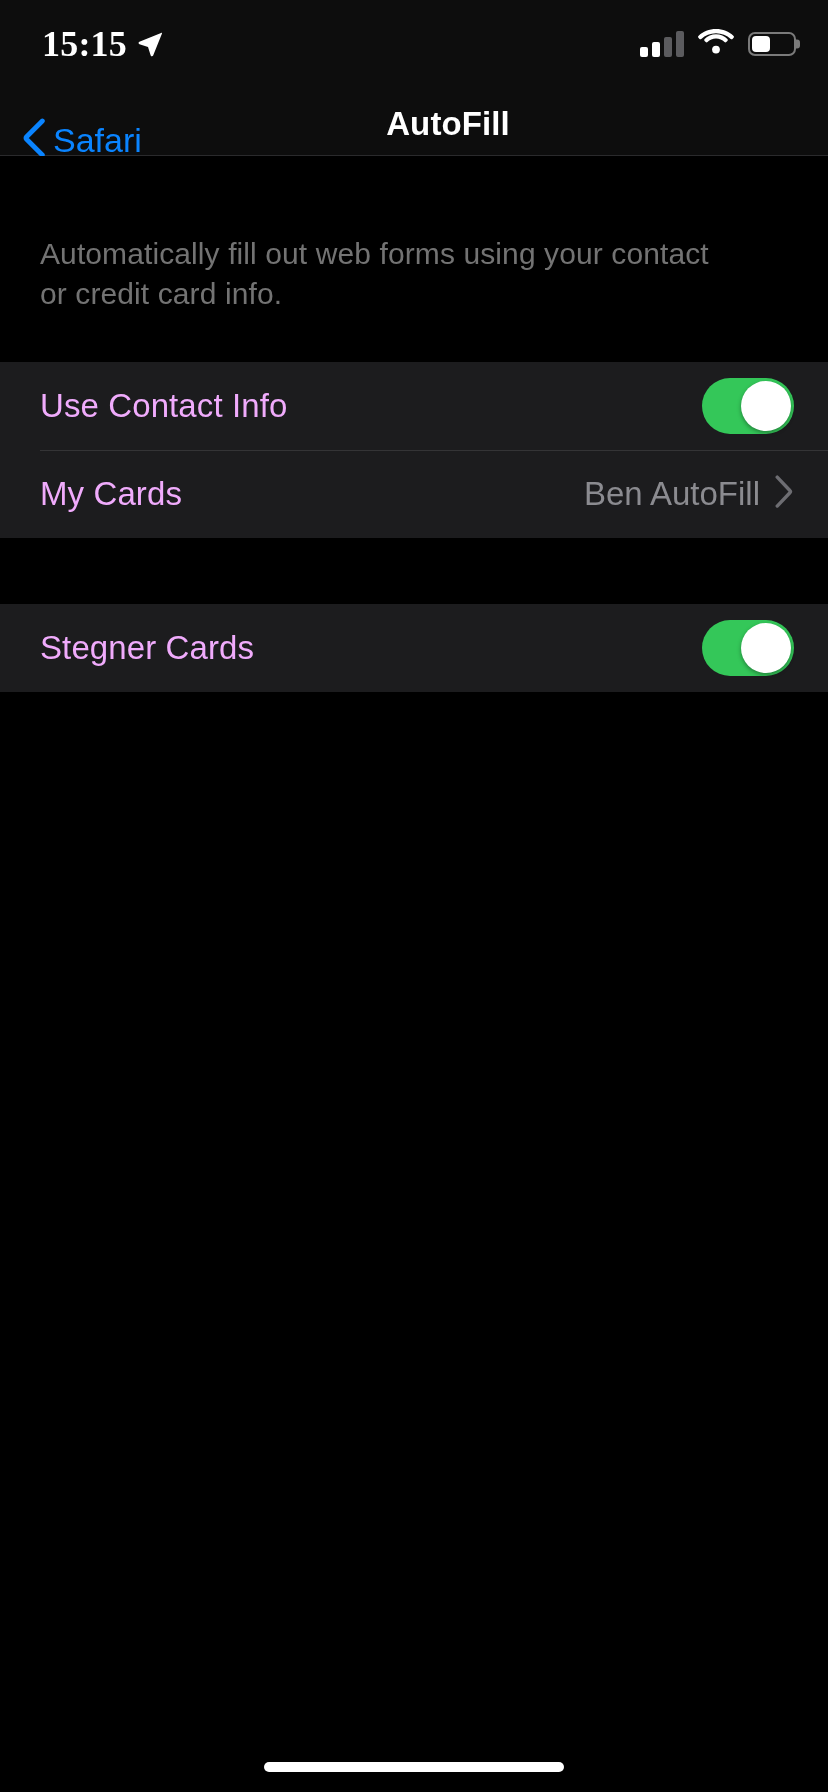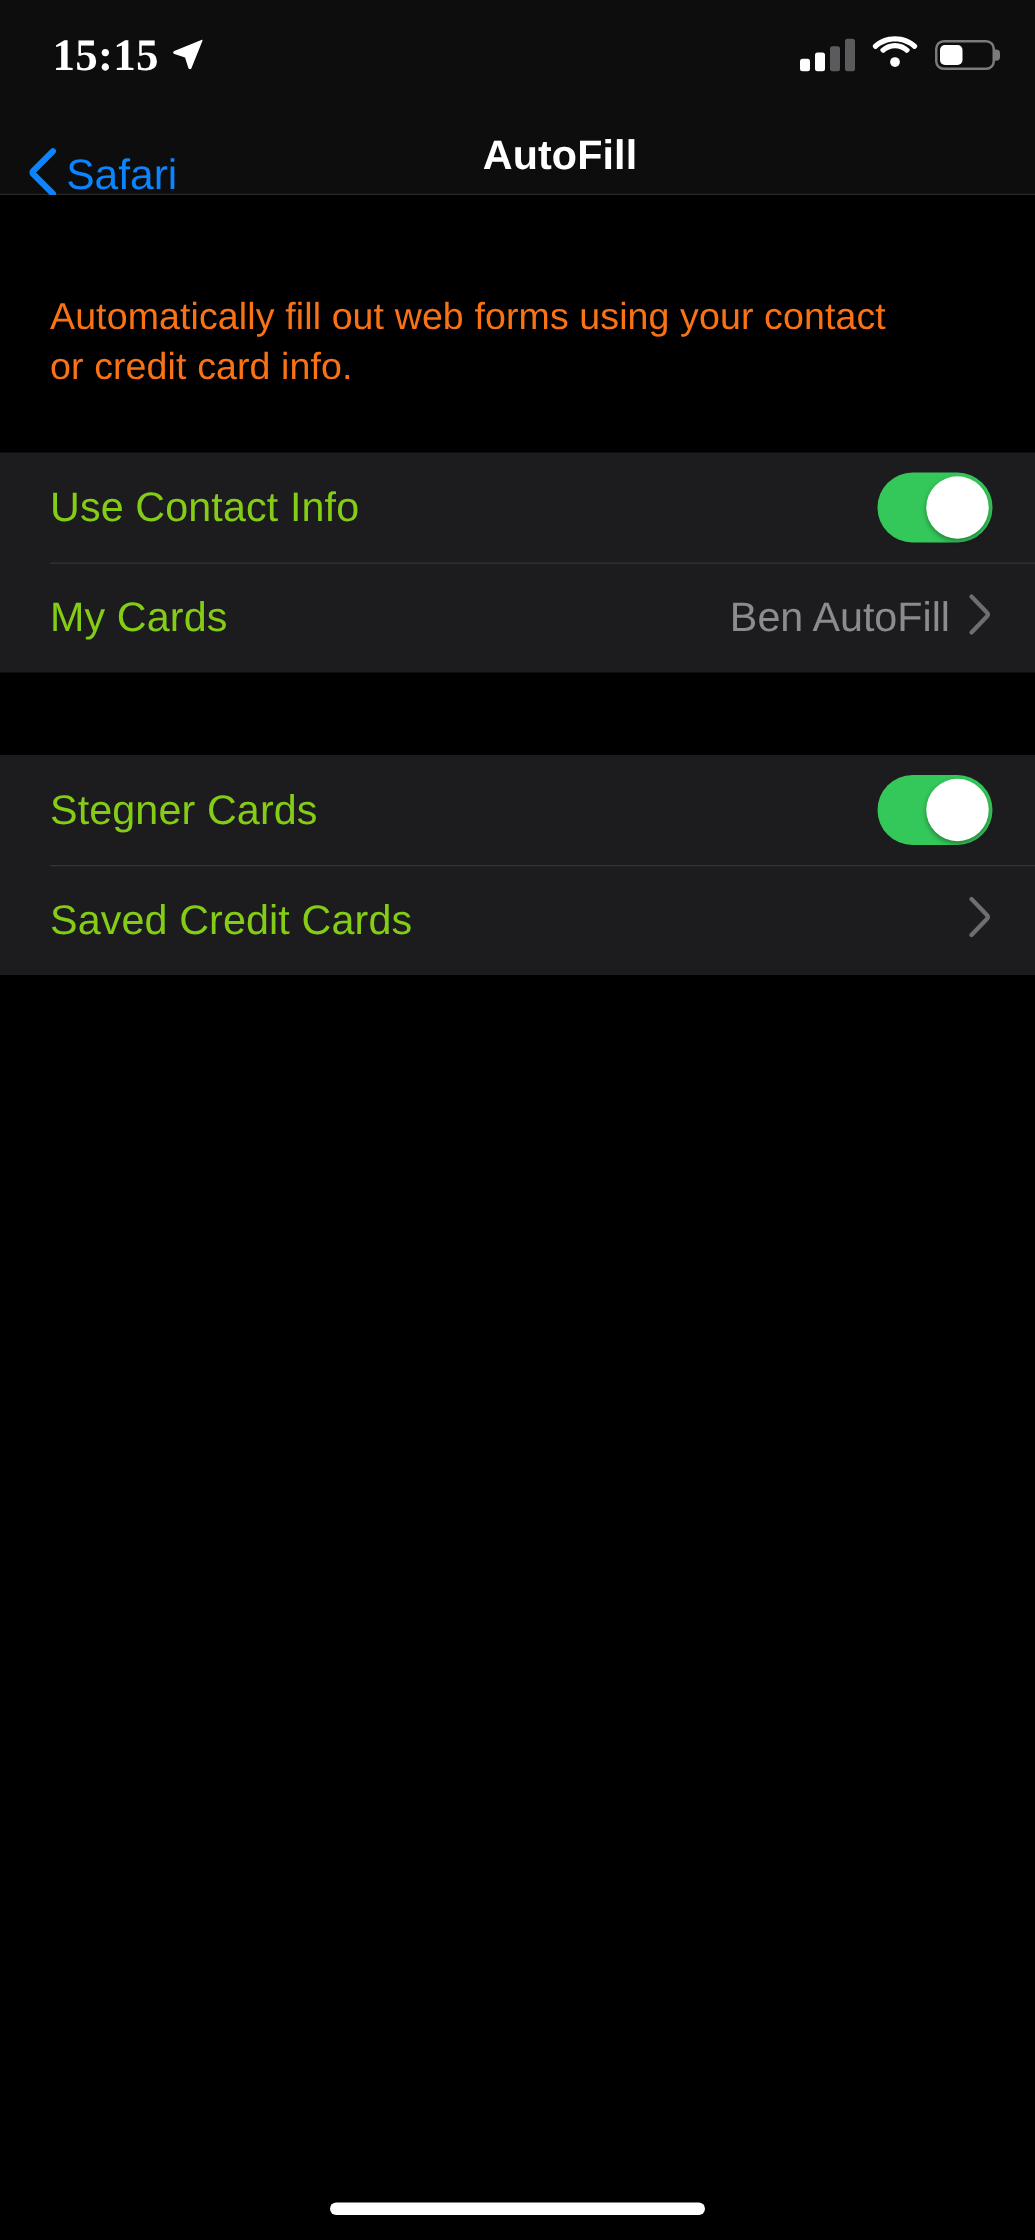--- a/index.html
+++ b/index.html
@@ -70,21 +70,21 @@
     position:absolute; left:16px; top:0; width:828px; height:64px;
     display:flex; align-items:center; justify-content:center;
     color:#ffffff; font-size:33px; font-weight:700; letter-spacing:0.1px;margin-left:18px;
   }
 
   
   .content { position:absolute; top:156px; left:0; width:828px; bottom:0; background:#000; }
 
   .section-footer-text {
     padding:78px 40px 0 40px;
-    color:#f97316; font-size:30px; line-height:40px; font-weight:400;
+    color:#737373; font-size:30px; line-height:40px; font-weight:400;
     letter-spacing:0.1px;
     max-width:760px;
   }
 
   .group {
     background:#1c1c1e;
     width:828px;
   }
   .group.g1 { margin-top:48px; }
   .group.g2 { margin-top:66px; }
@@ -93,21 +93,21 @@
     position:relative;
     height:88px;
     display:flex; align-items:center;
     padding:0 34px 0 40px;
   }
   .row + .row::before {
     content:""; position:absolute; left:40px; right:0; top:0;
     height:1px; background:#343436;
   }
   .row-label {
-    color:#84cc16; font-size:33px; font-weight:400; line-height:40px;
+    color:#f0abfc; font-size:33px; font-weight:400; line-height:40px;
     letter-spacing:0.1px;
     flex:1 1 auto; white-space:nowrap;
   }
   .row-value {
     color:#8b8b90; font-size:33px; font-weight:400; line-height:40px;
     margin-right:14px; white-space:nowrap;
   }
   .chevron { display:block; flex:0 0 auto; }
 
   
@@ -203,29 +203,20 @@
 
     <div class="group g2">
 
       <div class="row">
         <span class="row-label">Stegner Cards</span>
         <span class="toggle" data-on="true">
           <span class="knob"></span>
         </span>
       </div>
 
-      <div class="row">
-        <span class="row-label">Saved Credit Cards</span>
-        <span class="row-value"></span>
-        <span class="chevron">
-          <svg width="20" height="34" viewBox="0 0 12 22">
-            <path d="M1.6 1.4 9.8 10c.4.4.4 1.1 0 1.5l-8.2 8.6" fill="none" stroke="#6d6d72" stroke-width="2.2" stroke-linecap="round" stroke-linejoin="round"></path>
-          </svg>
-        </span>
-      </div>
 
     </div>
 
   </div>
 
   <div class="home-indicator"></div>
 
 </div>
 
 </body></html>

